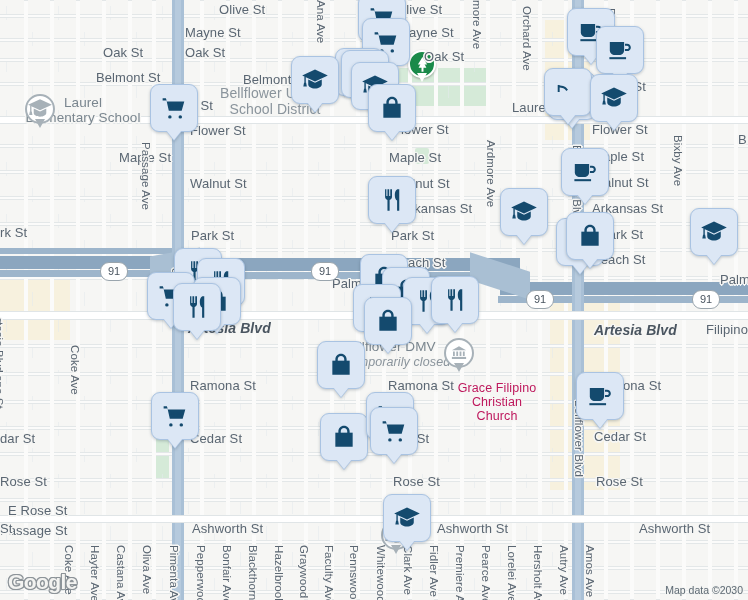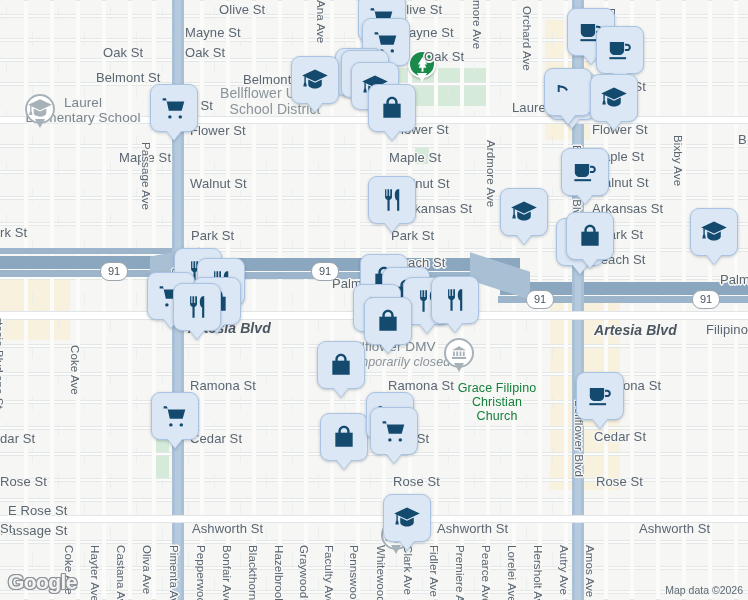--- a/index.html
+++ b/index.html
@@ -30,21 +30,21 @@
     text-shadow:-1.5px 0 #f6f6f4,1.5px 0 #f6f6f4,0 -1.5px #f6f6f4,0 1.5px #f6f6f4,
                 -1px -1px #f6f6f4,1px -1px #f6f6f4,-1px 1px #f6f6f4,1px 1px #f6f6f4;
   }
   .lbl.vert{
     transform-origin:0 0;transform:rotate(90deg);
     font-size:11.5px;
   }
   .lbl.blvdname{color:#4a5560;font-style:italic;font-weight:bold;font-size:14px;}
   .lbl.poi{color:#7a868f;font-size:13.5px;text-align:center;line-height:15px;white-space:normal;}
   .lbl.district{color:#8a949c;font-size:14px;text-align:center;line-height:16px;white-space:normal;}
-  .lbl.church{color:#15803d;font-size:12.5px;text-align:center;line-height:14px;white-space:normal;}
+  .lbl.church{color:#be185d;font-size:12.5px;text-align:center;line-height:14px;white-space:normal;}
   .lbl.closed{color:#8a949c;font-size:12.5px;font-style:italic;}
   
   .shield{
     position:absolute;width:26px;height:17px;border-radius:9px;
     background:#ffffff;border:1px solid #9aa5ad;
     color:#4a5560;font-size:11px;line-height:16px;text-align:center;font-weight:normal;
   }
   
   .pin{
     position:absolute;width:48px;height:48px;
@@ -987,14 +987,14 @@
     </div>
 
   <div id="shields">
       <div class="shield" style="left: 100px; top: 262px;">91</div>
       <div class="shield" style="left: 311px; top: 262px;">91</div>
       <div class="shield" style="left: 526px; top: 290px;">91</div>
       <div class="shield" style="left: 692px; top: 290px;">91</div>
     </div>
 
   <div id="googlelogo">Google</div>
-  <div id="attrib">Map data ©2026</div>
+  <div id="attrib">Map data ©2030</div>
 </div>
 
 </body></html>

